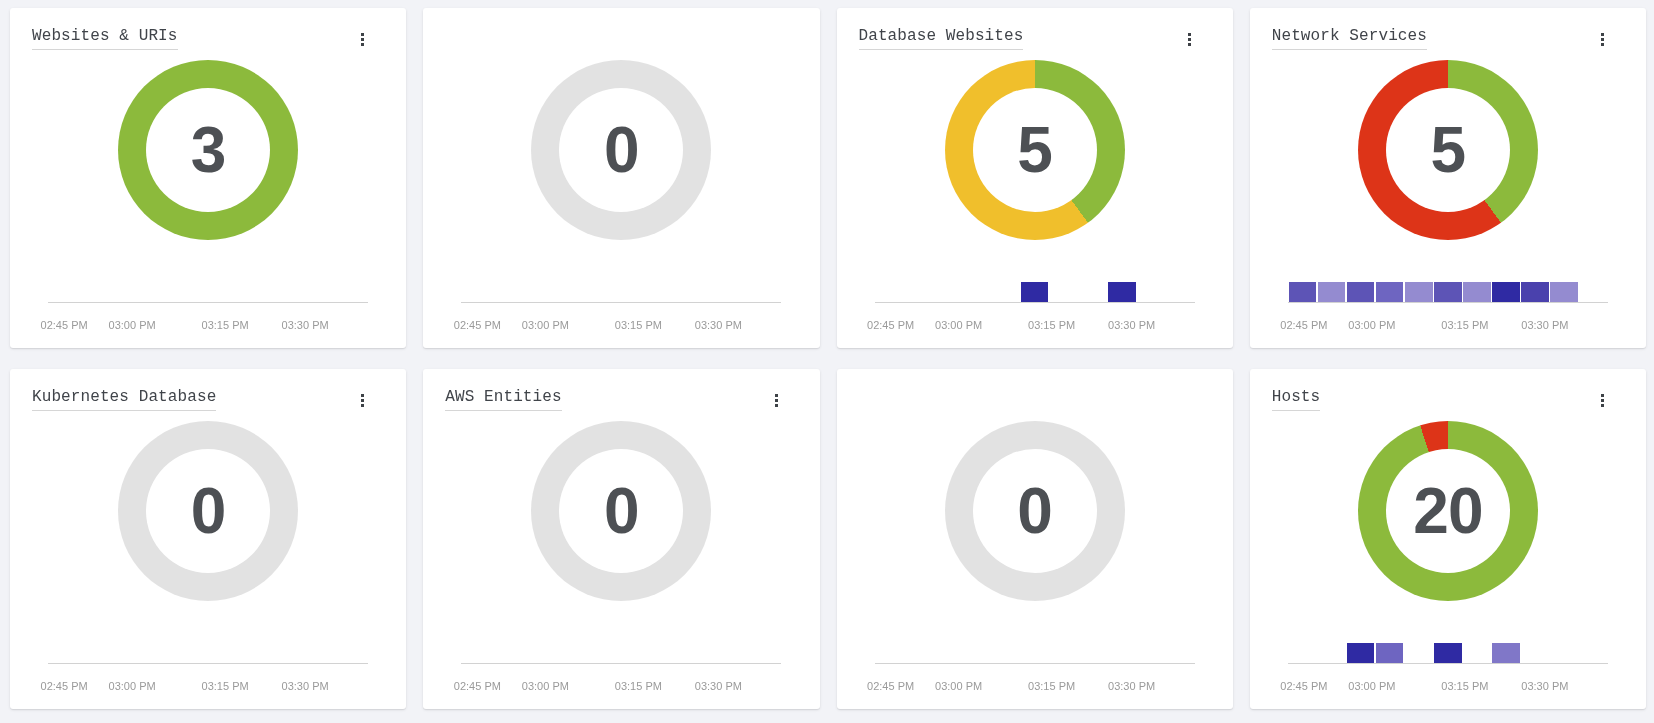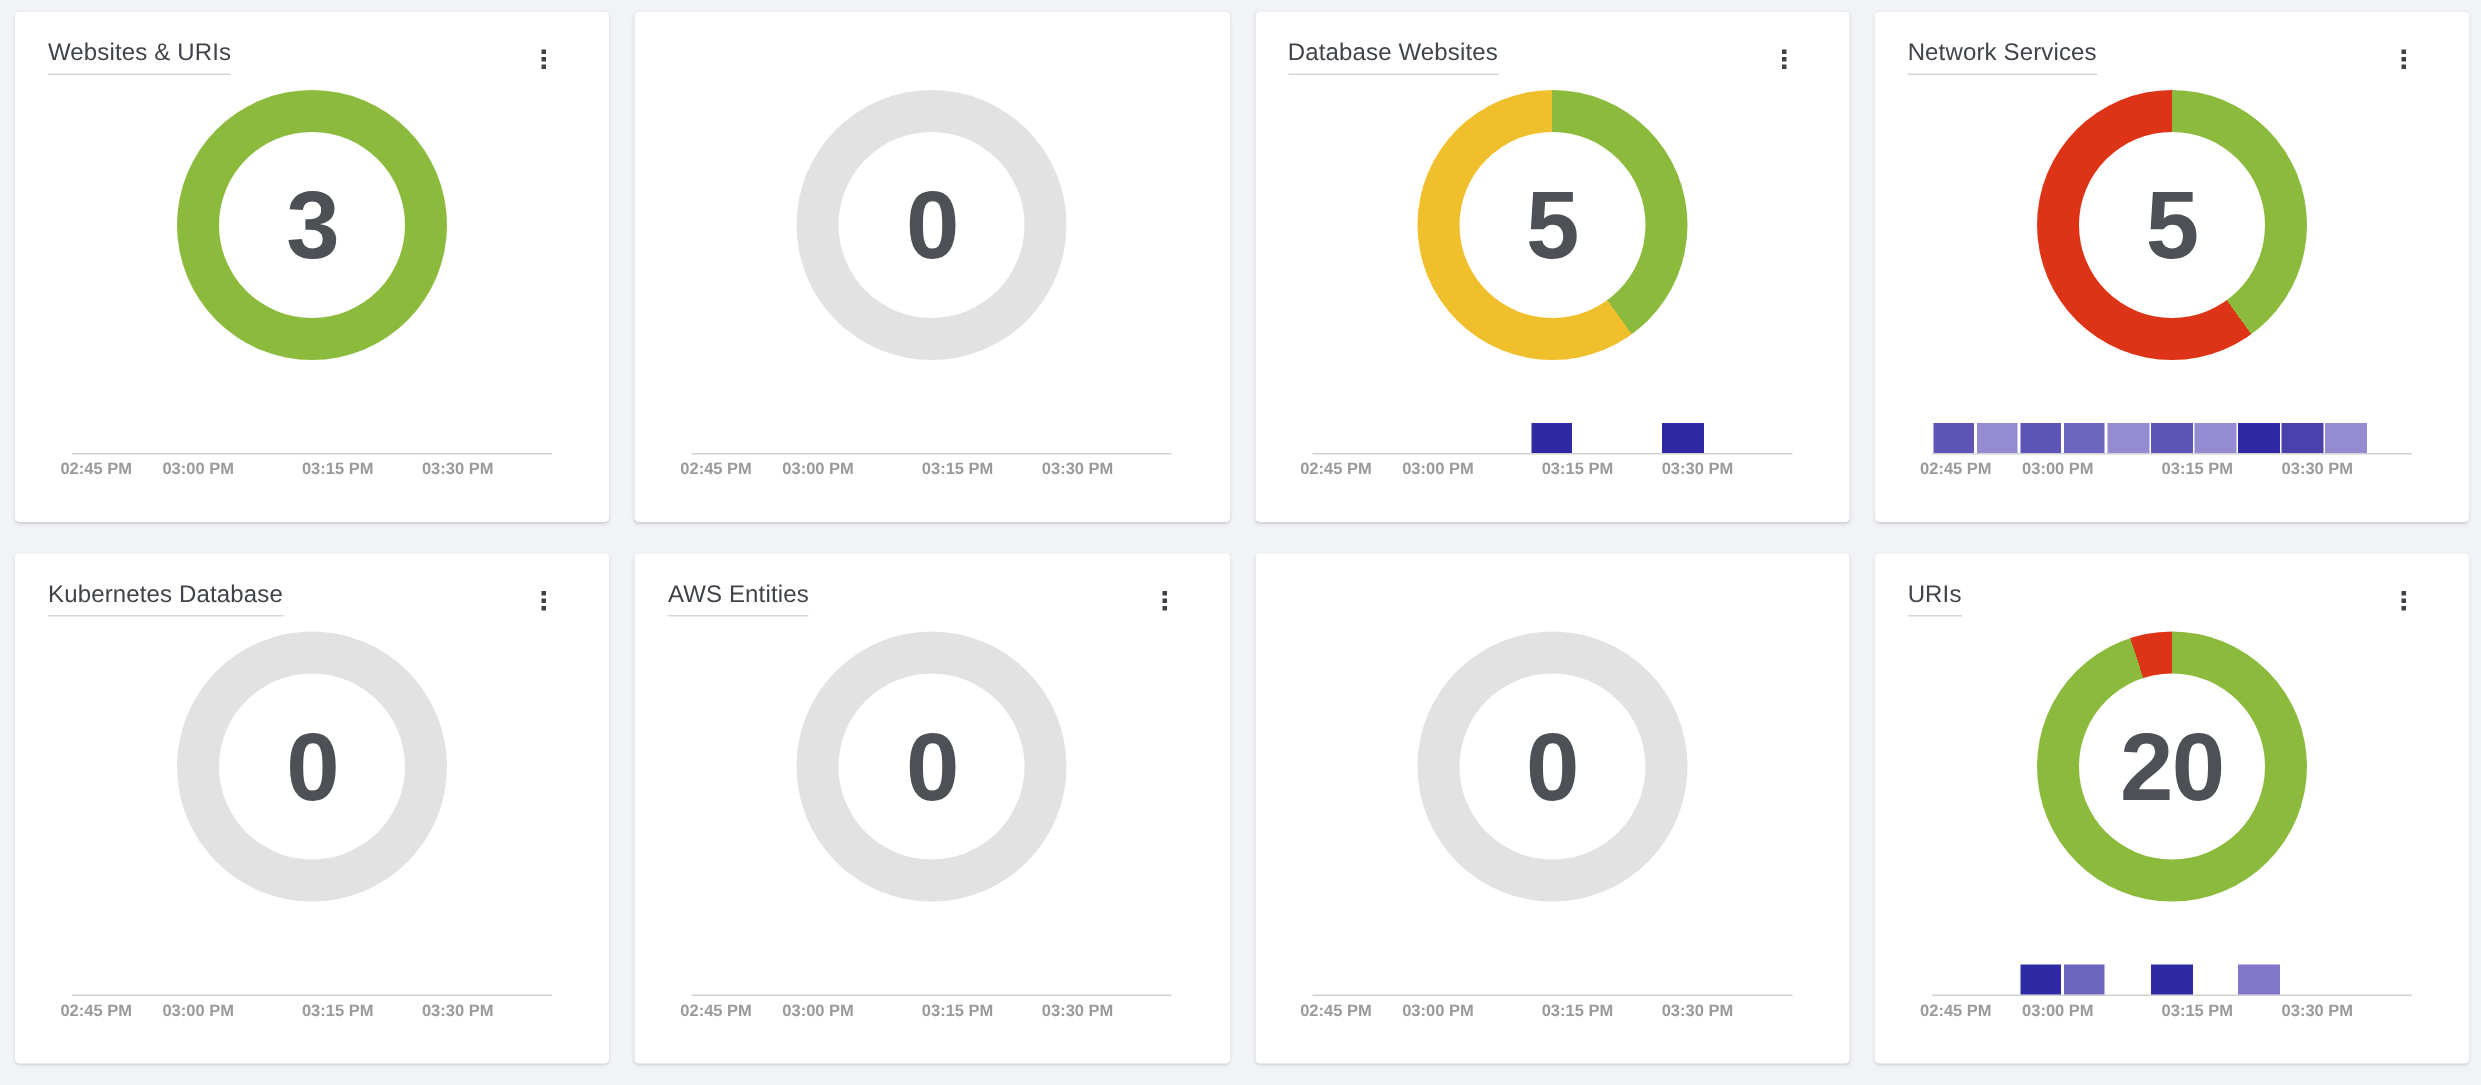--- a/index.html
+++ b/index.html
@@ -21,20 +21,21 @@
     background:#ffffff;
     height:340px;
     border-radius:3px;
     box-shadow:0 1px 3px rgba(0,0,0,0.10), 0 1px 1px rgba(0,0,0,0.06);
   }
   .card-header {
     display:flex;
     justify-content:space-between;
     align-items:flex-start;
     padding:19px 36px 0 22px;
+    font-family:Liberation Mono, monospace;
   }
   .tile-title {
     font-size:16px;
     font-weight:500;
     color:#40444a;
     letter-spacing:.1px;
     text-decoration:none;
     border-bottom:1px solid #d6d6d6;
     padding-bottom:4px;
     cursor:pointer;
@@ -96,22 +97,21 @@
   }
   .bar {
     position:absolute;
     bottom:0;
     height:20px;
     width:27.6px;
   }
   .xlabels {
     position:relative;
     height:14px;
-    margin-top:4px;
-    font-weight:bold;
+    margin-top:16px;
   }
   .xlabels span {
     position:absolute;
     top:0;
     transform:translateX(-50%);
     font-size:11px;
     color:#9a9a9a;
     white-space:nowrap;
   }
   .xlabels span:nth-child(1){ left:16px; }
@@ -289,21 +289,21 @@
         <span>02:45 PM</span>
         <span>03:00 PM</span>
         <span>03:15 PM</span>
         <span>03:30 PM</span>
       </div>
     </div>
   </section>
 
   <section class="card">
     <div class="card-header">
-      <a class="tile-title">URIs</a>
+      <a class="tile-title">Hosts</a>
       <button class="kebab-btn">
           <span class="kebab-dots"></span>
         </button>
     </div>
     <div class="donut-wrap">
       <div class="donut" style="background: conic-gradient(rgb(140, 186, 60) 0%, rgb(140, 186, 60) 95%, rgb(221, 52, 24) 95%, rgb(221, 52, 24) 100%);">
         <div class="donut-hole"></div>
         <span class="donut-value">20</span>
       </div>
     </div>

